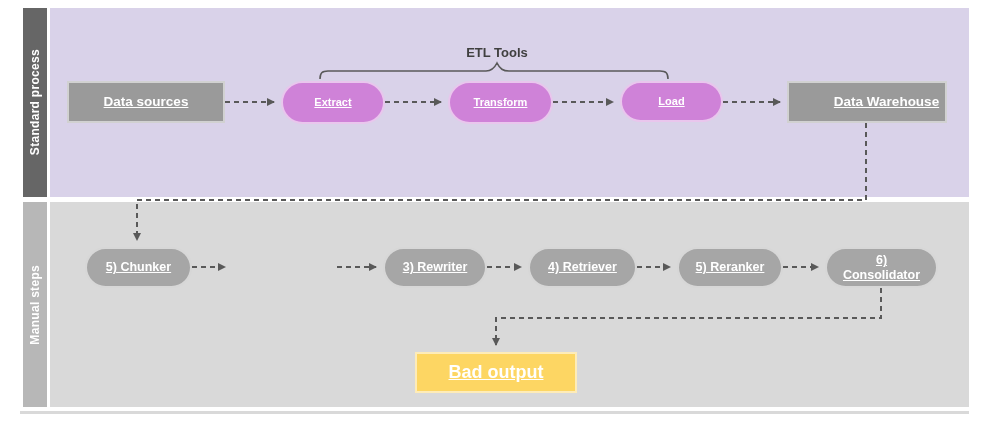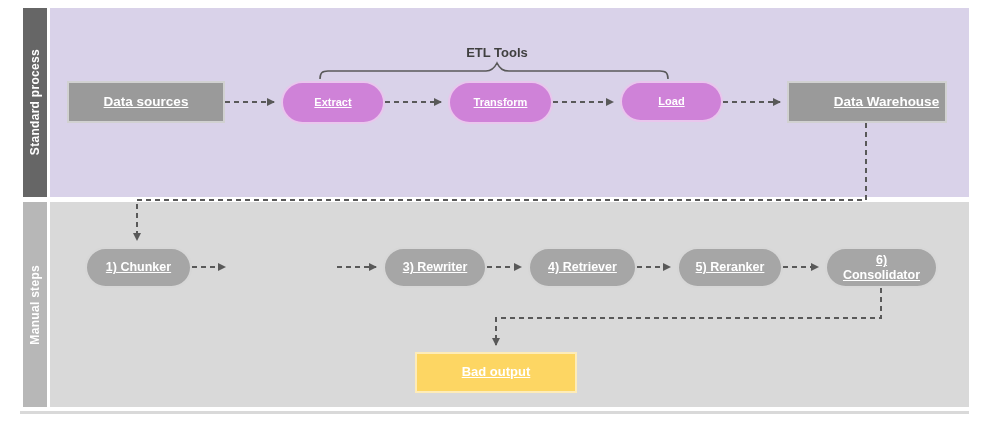--- a/index.html
+++ b/index.html
@@ -59,21 +59,21 @@
     text-align:center;
     color:var(--c-node_text);
     font-weight:bold;
     border:2px solid rgba(255,255,255,0.55);
     line-height:1.15;
     text-decoration:underline;
   }
   .rect{font-size:13.5px;background:var(--c-gray_node);}
   .pill-pink{font-size:11px;background:var(--c-pink_node);border-radius:22px;text-align:right;}
   .pill-step{font-size:12.5px;background:var(--c-step_node);border-radius:21px;}
-  .rect-yellow{font-size:13px;background:var(--c-yellow_node);text-align:center;}
+  .rect-yellow{font-size:18px;background:var(--c-yellow_node);text-align:center;}
 
   .n-data-sources{left:67px;top:81px;width:158px;height:42px;}
   .n-extract{left:281px;top:81px;width:104px;height:43px;}
   .n-transform{left:448px;top:81px;width:105px;height:43px;}
   .n-load{left:620px;top:81px;width:103px;height:41px;}
   .n-data-warehouse{left:787px;top:81px;width:160px;height:42px;padding-left:39px;}
   .n-chunker{left:85px;top:247px;width:107px;height:41px;}
   .n-vector-store{left:232px;top:247px;width:105px;height:41px;padding:0 14px;}
   .n-rewriter{left:383px;top:247px;width:104px;height:41px;}
   .n-retriever{left:528px;top:247px;width:109px;height:41px;}
@@ -126,20 +126,20 @@
   </svg>
 
   <div class="bracket-label">ETL Tools</div>
 
   <div class="node rect n-data-sources">Data sources</div>
   <div class="node pill-pink n-extract">Extract</div>
   <div class="node pill-pink n-transform">Transform</div>
   <div class="node pill-pink n-load">Load</div>
   <div class="node rect n-data-warehouse">Data Warehouse</div>
 
-  <div class="node pill-step n-chunker">1) Chunker</div>
+  <div class="node pill-step n-chunker">5) Chunker</div>
   <div class="node pill-step n-rewriter">3) Rewriter</div>
   <div class="node pill-step n-retriever">4) Retriever</div>
   <div class="node pill-step n-reranker">5) Reranker</div>
   <div class="node pill-step n-consolidator">6) Consolidator</div>
   <div class="node rect-yellow n-bad-output">Bad output</div>
 
 </div>
 
 </body></html>

